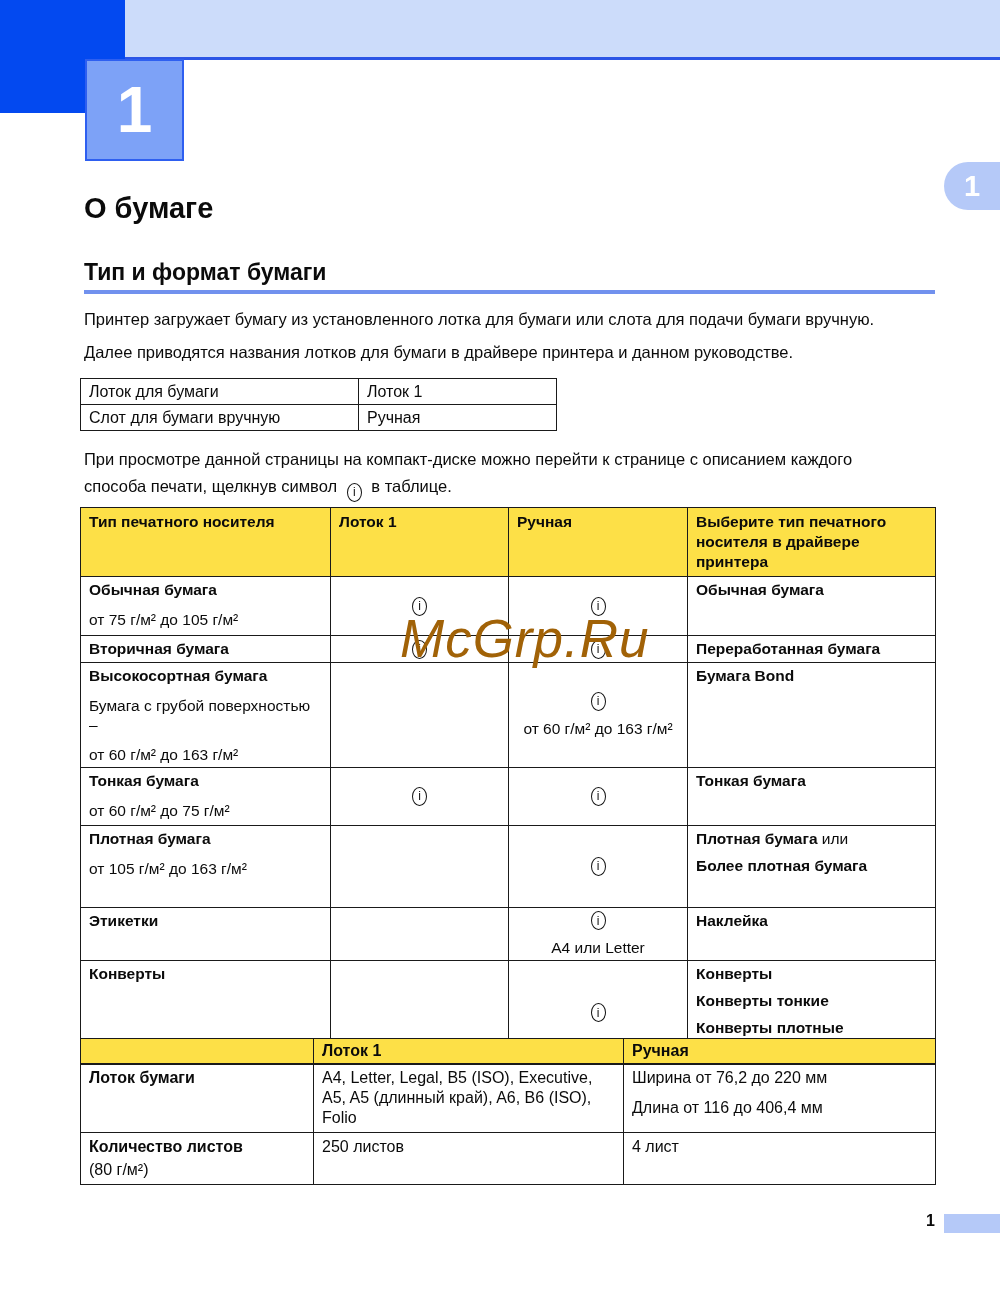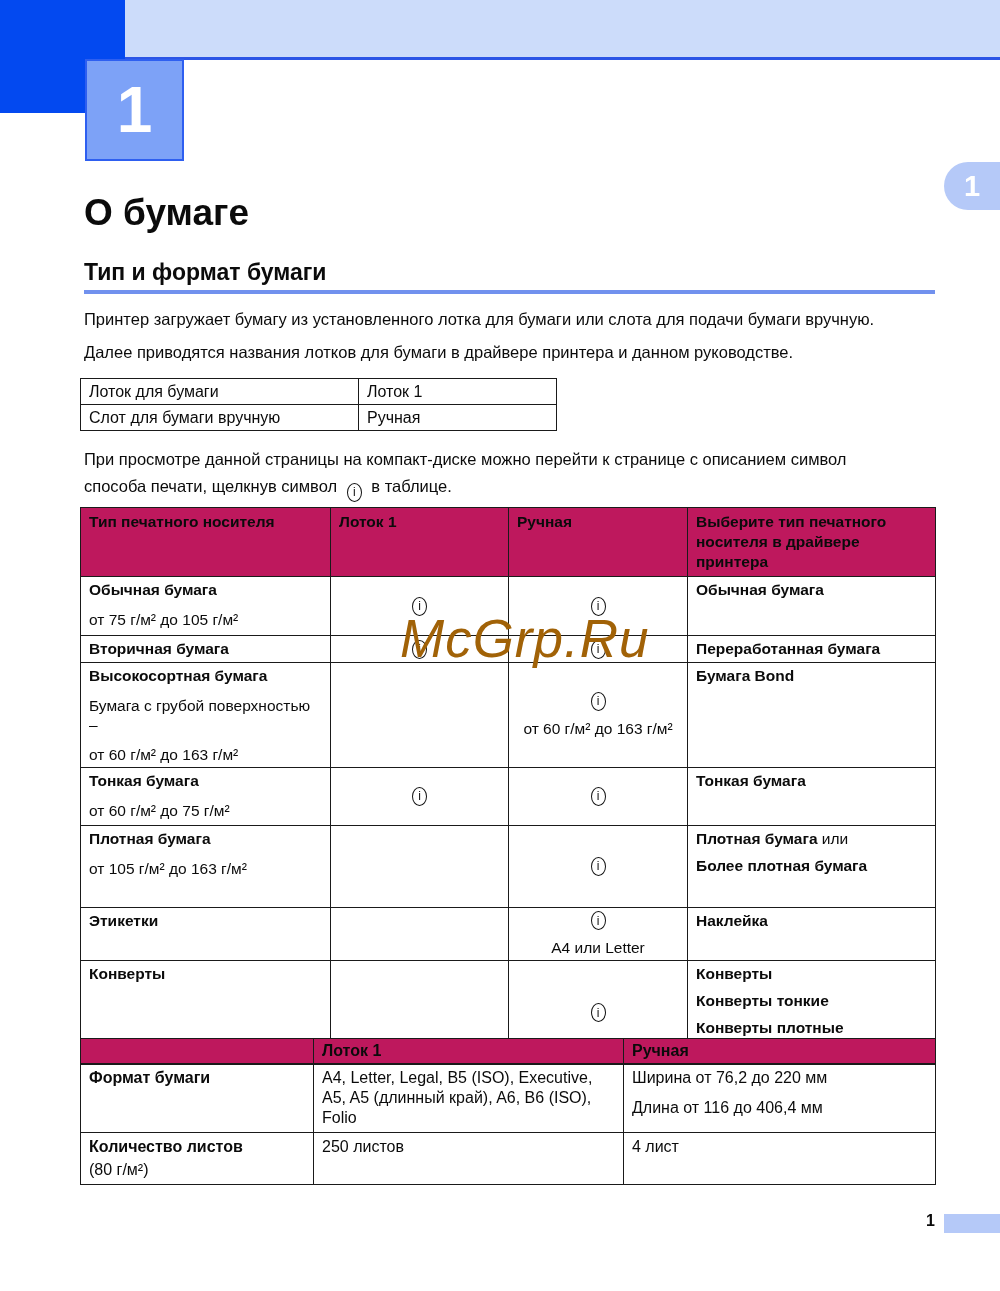--- a/index.html
+++ b/index.html
@@ -11,41 +11,41 @@
   .dark-block{position:absolute;left:0;top:0;width:125px;height:113px;background:#0349f0;}
   .chapter-box{position:absolute;left:85px;top:59px;width:99px;height:102px;background:#7da2f7;
                border:2px solid #2e5ff0;box-sizing:border-box;display:flex;align-items:center;
                justify-content:center;font-size:64px;font-weight:bold;color:#fff;}
   .doc-title{position:absolute;left:200px;top:81px;margin:0;font-size:34px;font-weight:bold;letter-spacing:0.5px;}
   .side-tab{position:absolute;left:944px;top:162px;width:56px;height:48px;background:#b5c9f8;
             border-radius:24px 0 0 24px;display:flex;align-items:center;justify-content:center;
             font-size:29px;font-weight:bold;color:#fff;}
 
   
-  .h1{position:absolute;left:84px;top:192px;margin:0;font-size:37px;font-weight:bold;}
+  .h1{position:absolute;left:84px;top:192px;margin:0;font-size:29px;font-weight:bold;}
   .h2{position:absolute;left:84px;top:259px;margin:0;font-size:23px;font-weight:bold;}
   .rule{position:absolute;left:84px;top:290px;width:851px;height:4px;background:#7191ee;}
 
   
   .para{position:absolute;left:84px;margin:0;font-size:16.5px;line-height:22px;}
   .intro1{top:308px;} .intro2{top:341px;}
   .cd1{top:448px;} .cd2{top:475px;text-align:right;}
 
   
   .info-icon{display:inline-flex;align-items:center;justify-content:center;width:13px;height:17px;
              border:1.5px solid #111;border-radius:50%;font-size:12px;line-height:1;color:#111;
              font-family:"Liberation Sans",sans-serif;}
   .inline-icon{vertical-align:-4px;margin:0 5px;}
   .icon-wrap{text-align:center;}
   .icon-wrap + .line{margin-top:8px;}
 
   
   table{border-collapse:collapse;position:absolute;table-layout:fixed;}
   td,th{border:1.5px solid #1a1a1a;box-sizing:border-box;overflow:hidden;}
-  th{background:#be185d;font-weight:bold;text-align:left;vertical-align:top;}
+  th{background:#fde047;font-weight:bold;text-align:left;vertical-align:top;}
   .b{font-weight:bold;}
   .line{line-height:20px;}
 
   
   #tray-table{left:80px;top:378px;width:477px;font-size:16px;}
   #tray-table td{padding:2px 8px;height:26px;vertical-align:middle;}
   #tray-table col:nth-child(1){width:278px;}
 
   
   #media-table{left:80px;top:507px;width:855px;font-size:15.5px;}
@@ -128,21 +128,21 @@
           <td>
             <div class="line"><span>Слот для бумаги вручную</span></div>
           </td>
           <td>
             <div class="line"><span>Ручная</span></div>
           </td>
         </tr>
       </tbody>
     </table>
 
-  <p class="para cd1">При просмотре данной страницы на компакт-диске можно перейти к странице с описанием символ</p>
+  <p class="para cd1">При просмотре данной страницы на компакт-диске можно перейти к странице с описанием каждого</p>
   <p class="para cd2">
     <span>способа печати, щелкнув символ</span>
     <span class="info-icon inline-icon">i</span>
     <span>в таблице.</span>
   </p>
 
   <table id="media-table">
       <colgroup>
         <col>
         <col>
@@ -272,21 +272,21 @@
       <thead>
         <tr>
           <th></th>
           <th><span>Лоток 1</span></th>
           <th><span>Ручная</span></th>
         </tr>
       </thead>
       <tbody>
         <tr>
           <td>
-            <div class="line"><span class="b">Формат бумаги</span></div>
+            <div class="line"><span class="b">Лоток бумаги</span></div>
           </td>
           <td>
             <div class="line"><span>A4, Letter, Legal, B5 (ISO), Executive,</span></div>
             <div class="line"><span>A5, A5 (длинный край), A6, B6 (ISO),</span></div>
             <div class="line"><span>Folio</span></div>
           </td>
           <td>
             <div class="line"><span>Ширина от 76,2 до 220 мм</span></div>
             <div class="line"><span>Длина от 116 до 406,4 мм</span></div>
           </td>

